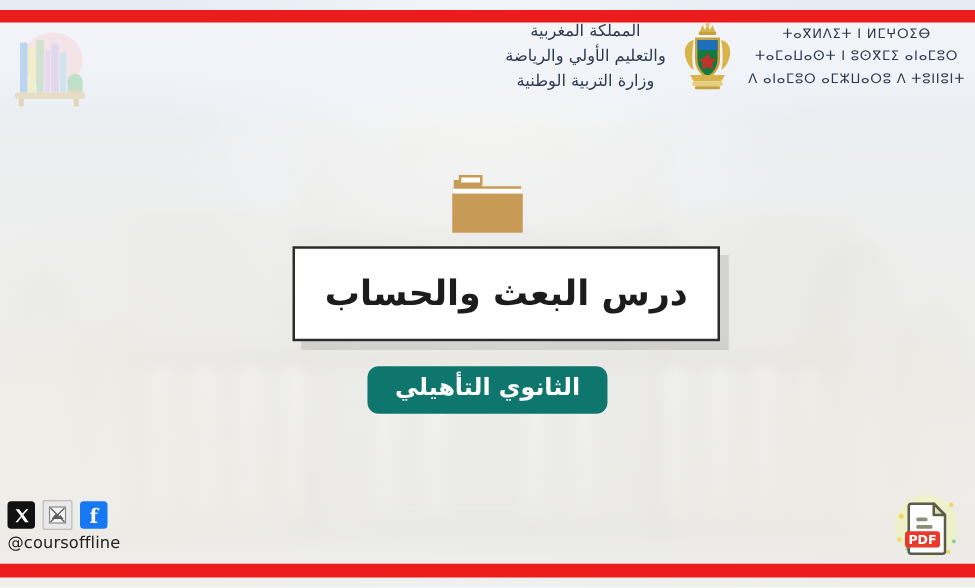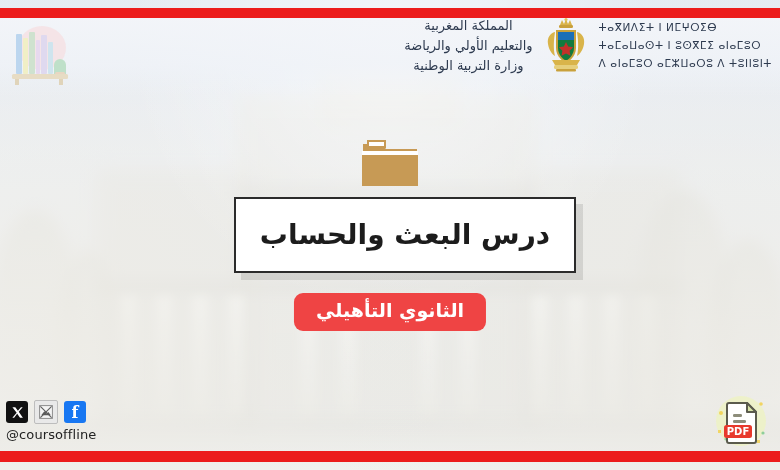--- a/index.html
+++ b/index.html
@@ -159,20 +159,21 @@
     text-align: center;
     color: #2d3a4f;
     font-family: "DejaVu Sans", "Liberation Sans", sans-serif;
     font-size: 13px;
     line-height: 1.55;
     letter-spacing: 0.2px;
     white-space: nowrap;
   }
   .ministry-tif {
     direction: ltr;
+    text-align: center;
     color: #2d3a4f;
     font-family: "DejaVu Sans", "Liberation Sans", sans-serif;
     font-size: 10.5px;
     line-height: 1.7;
     letter-spacing: 0.6px;
     white-space: nowrap;
   }
   .coat {
     width: 46px; height: 60px;
     flex: 0 0 auto;
@@ -212,21 +213,21 @@
     line-height: 1.1;
     letter-spacing: 0;
     white-space: nowrap;
   }
 
   .level-badge {
     position: absolute;
     left: 50%;
     transform: translateX(-50%);
     top: 293px;
-    background: #ef4444;
+    background: #0f766e;
     color: #ffffff;
     border-radius: 9px;
     padding: 7px 22px 9px 22px;
     font-family: "DejaVu Sans", "Liberation Sans", sans-serif;
     font-size: 19px;
     font-weight: 700;
     direction: rtl;
     white-space: nowrap;
     line-height: 1.15;
   }

